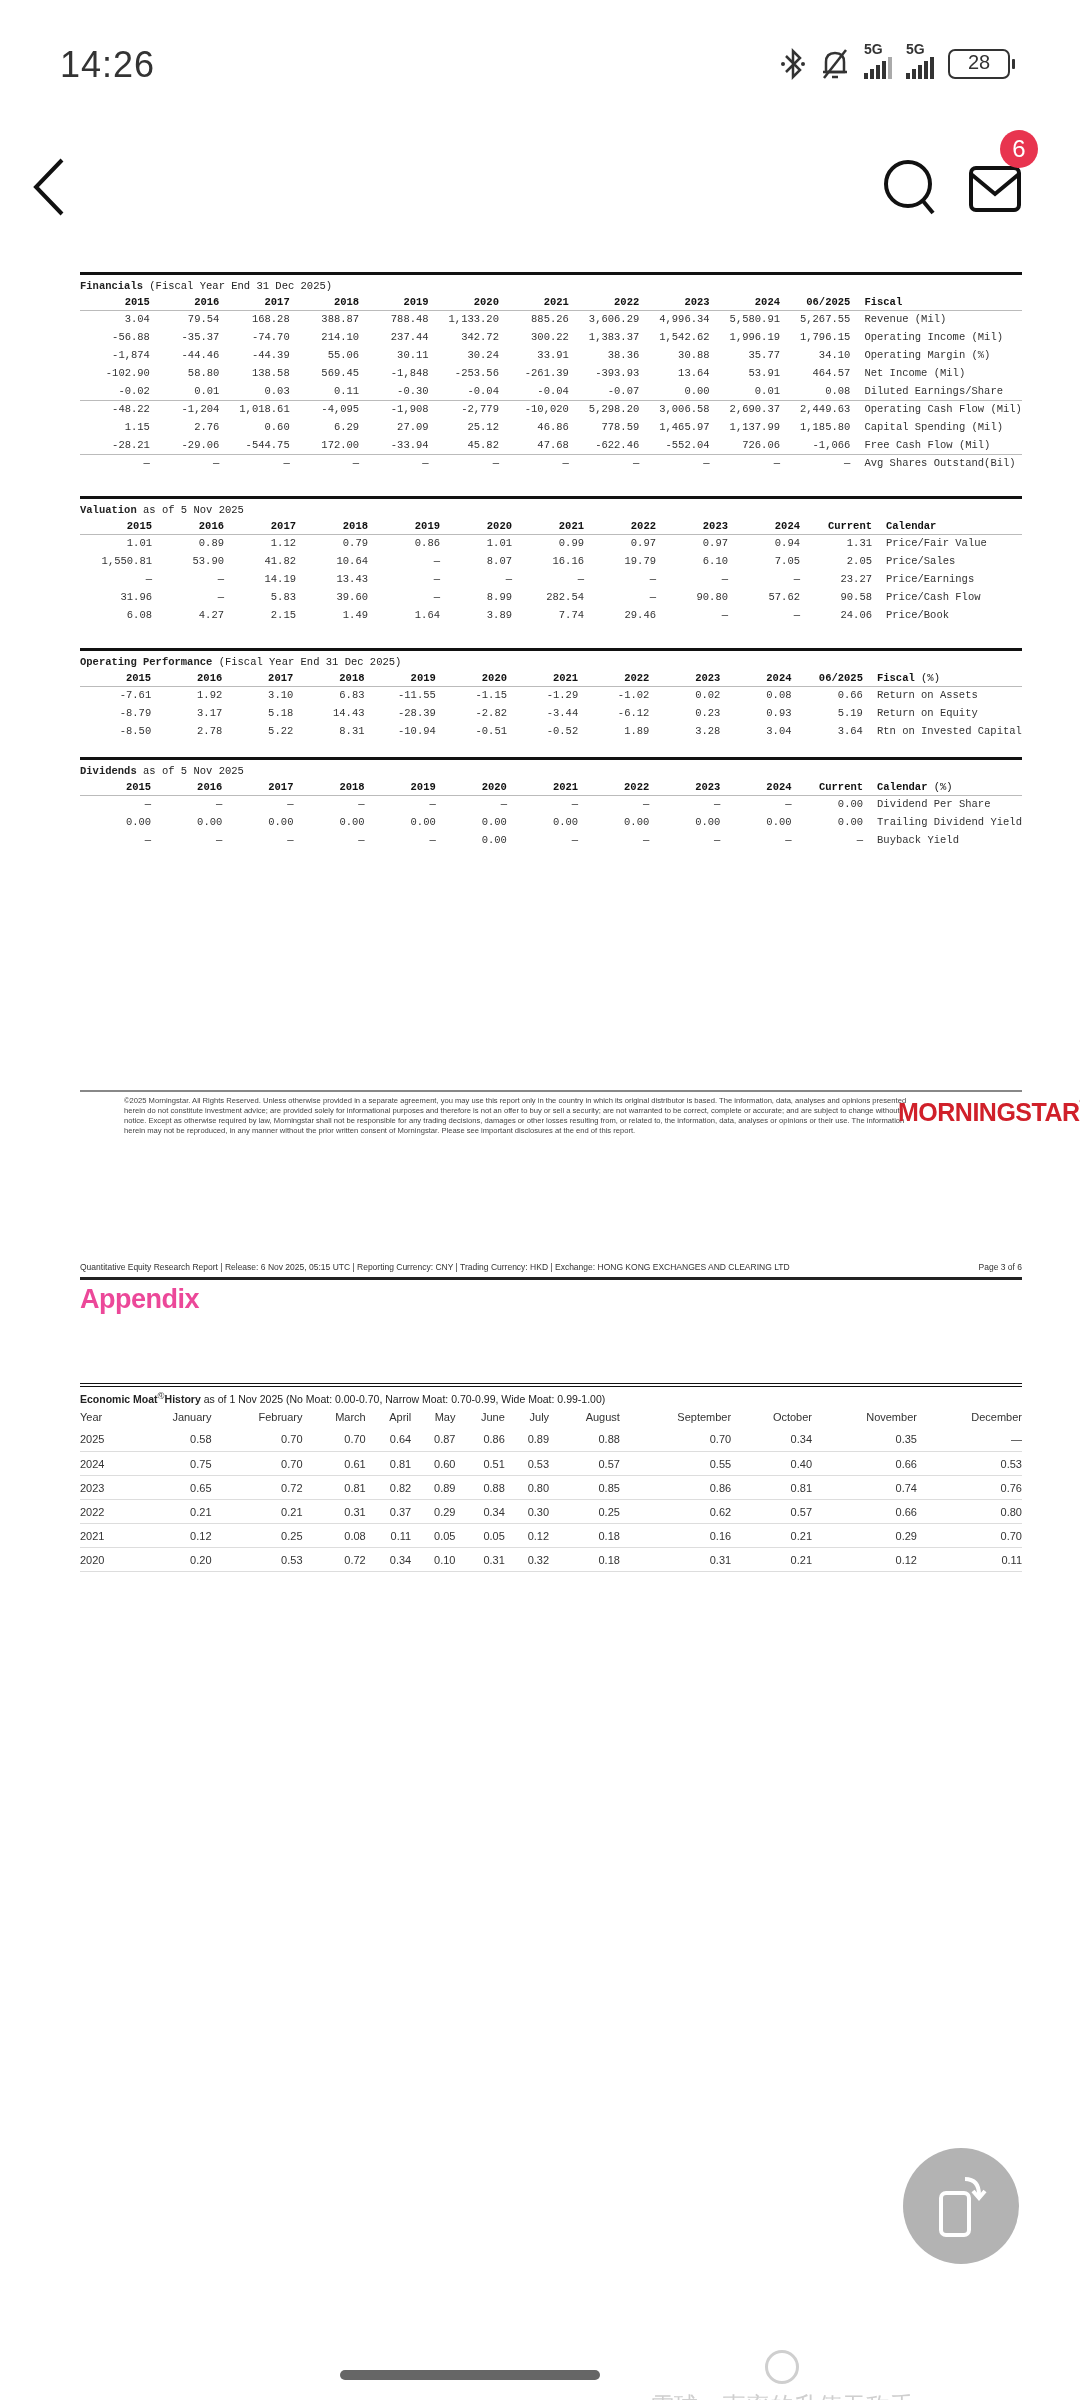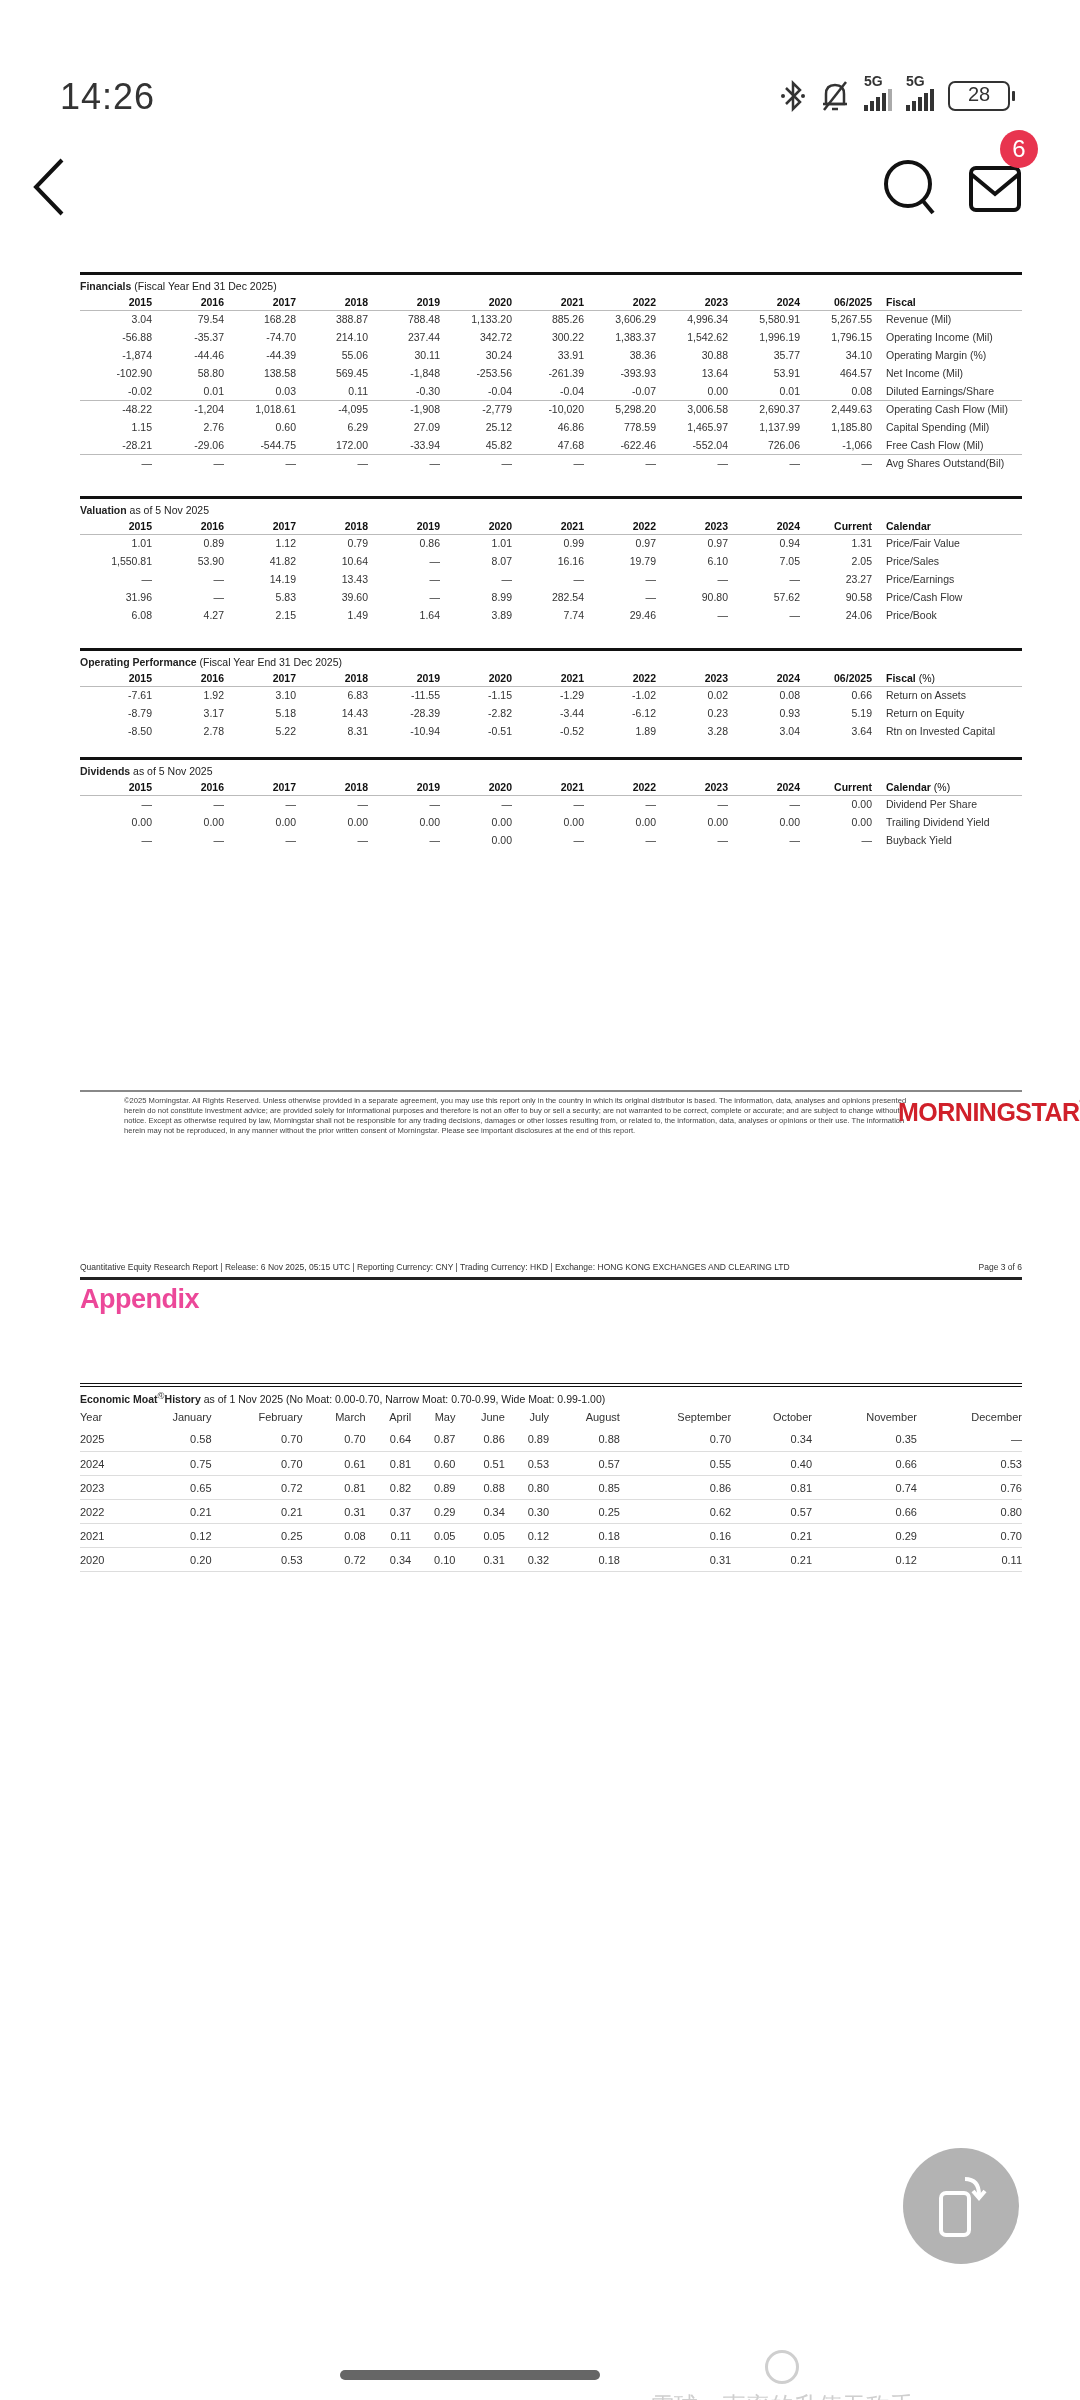--- a/index.html
+++ b/index.html
@@ -1,37 +1,37 @@
 <!DOCTYPE html>
 <html><head>
 <meta charset="utf-8">
 <style>
   * { box-sizing: border-box; margin: 0; padding: 0; }
   html, body { width: 1080px; height: 2400px; background: #ffffff; overflow: hidden; }
   body { position: relative; font-family: "Liberation Sans", sans-serif; color: #222; }
 
   
-  .statusbar { position: absolute; left: 0; top: 0; width: 1080px; height: 130px; margin-top: 32px; }
+  .statusbar { position: absolute; left: 0; top: 0; width: 1080px; height: 130px; }
   .status-time { position: absolute; left: 60px; top: 44px; font-size: 36px; color: #333; letter-spacing: 1px; }
   .status-icons { position: absolute; right: 70px; top: 44px; height: 40px; display: flex; align-items: center; gap: 14px; color: #333; }
   .sig { display: flex; align-items: flex-end; gap: 2px; height: 30px; position: relative; }
   .sig .g { position: absolute; top: -8px; left: 0; font-size: 14px; font-weight: bold; }
   .sig i { display: block; width: 4px; background: #333; }
   .battery { width: 62px; height: 30px; border: 2px solid #333; border-radius: 7px; display: flex; justify-content: center; font-size: 20px; position: relative; }
   .battery::after { content: ""; position: absolute; right: -7px; top: 8px; width: 3px; height: 10px; background: #333; border-radius: 1px; }
 
   
   .navbar { position: absolute; left: 0; top: 130px; width: 1080px; height: 120px; }
   .back { position: absolute; left: 28px; top: 22px; width: 50px; height: 70px; }
   .search { position: absolute; left: 880px; top: 25px; width: 60px; height: 65px; }
   .mail { position: absolute; left: 966px; top: 28px; width: 60px; height: 60px; }
   .badge { position: absolute; left: 1000px; top: 0px; width: 38px; height: 38px; border-radius: 50%; background: #e8344f; color: #fff; font-size: 24px; display: flex; align-items: center; justify-content: center; }
 
   
-  .doc { position: absolute; left: 80px; width: 942px; font-family: Liberation Sans, sans-serif; }
+  .doc { position: absolute; left: 80px; width: 942px; font-family: Liberation Mono, monospace; }
   .sec-rule { border-top: 3px solid #111; }
   .sec-title { font-size: 10.5px; color: #222; padding: 5px 0 2px 0; white-space: nowrap; }
   .sec-title b { font-weight: bold; }
   table.ft { width: 100%; border-collapse: collapse; font-size: 10.5px; color: #333; }
   table.ft th { font-weight: bold; text-align: right; padding: 1px 0; height: 16px; color: #111; margin-top: 44px; }
   table.ft th.lab, table.ft td.lab { text-align: left; padding-left: 14px; width: 150px; }
   table.ft td { text-align: right; height: 18px; padding: 0; white-space: nowrap; }
   table.ft thead tr { border-bottom: 1.5px solid #bbb; }
   table.ft tr.split td { border-top: 1.5px solid #bbb; }
   table.ft col.num { width: 72px; }

